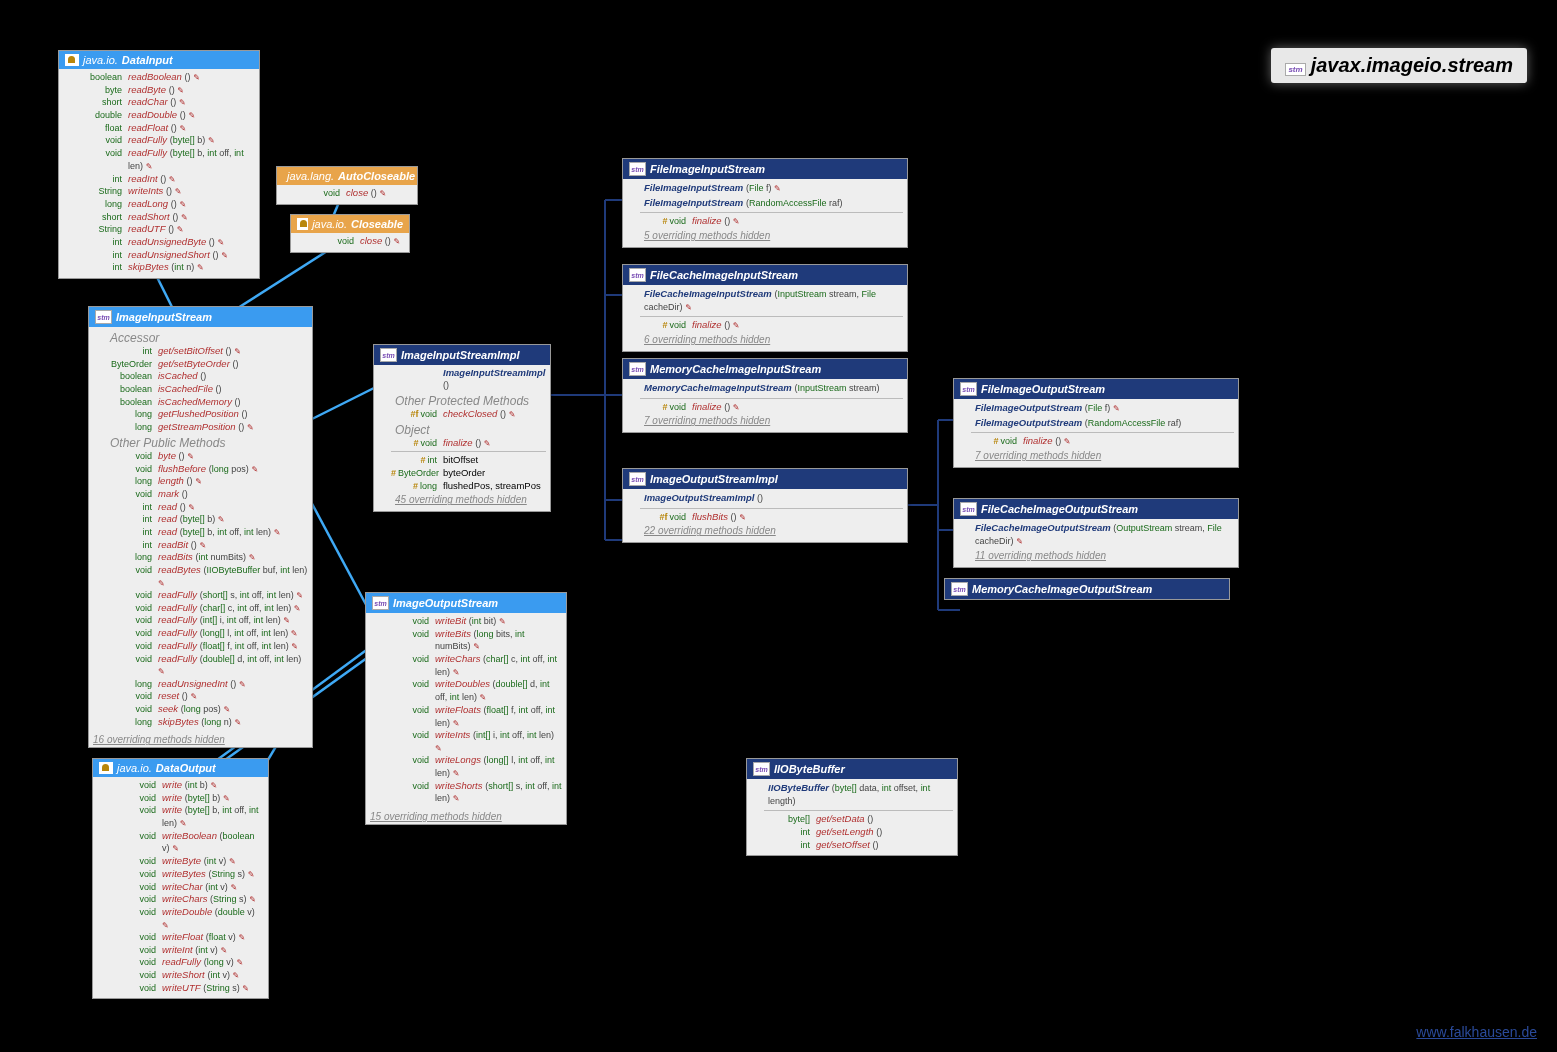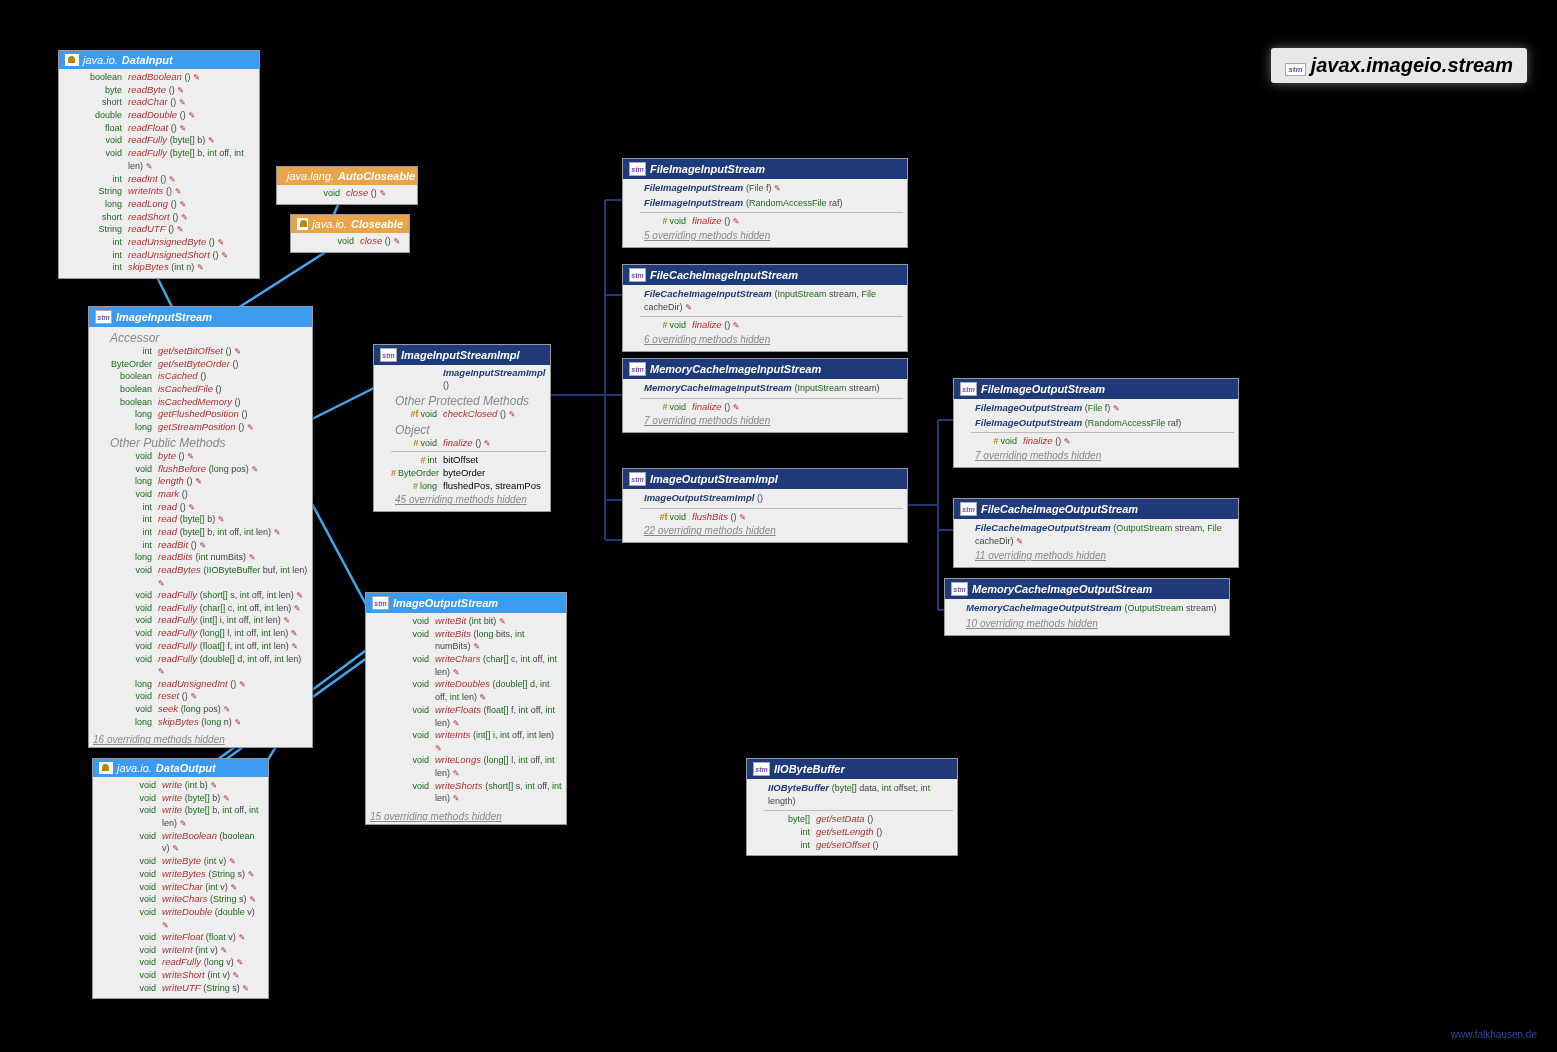--- a/index.html
+++ b/index.html
@@ -76,21 +76,21 @@
   .exc { color: #b03030; font-size: 8px; }
   .sect { color: #888; font-style: italic; font-size: 12px; padding: 2px 4px 0 4px;}
   .hidden-note { color:#888; font-style:italic; font-size:10px; padding: 2px 4px; text-decoration: underline;}
   .title-badge {
     position: absolute; right: 30px; top: 48px;
     background: #e8e8e8; color: #000; font-weight: bold; font-style: italic;
     font-size: 20px; padding: 6px 14px; border-radius: 3px;
     box-shadow: 0 0 12px rgba(200,200,200,0.5);
   }
   .title-badge .stm { display:inline-block; background:#fff; color:#7a4fb5; font-size:8px; font-weight:bold; padding:1px 2px; margin-right:5px; border:1px solid #aaa;}
-  .footer-link { position:absolute; right:20px; bottom:12px; color:#2a4a9a; font-size:10px; }
+  .footer-link { position:absolute; right:20px; bottom:12px; color:#2a4a9a; font-size:14px; text-decoration:underline;}
   svg.conn { position:absolute; left:0; top:0; pointer-events:none;}
   .prot { color:#b8860b; font-weight:bold; margin-right:2px;}
 </style>
 </head>
 <body>
 
 <svg class="conn" width="1557" height="1052">
 
   <g stroke="#3fa9f5" stroke-width="2.5" fill="none">
     <line x1="155" y1="273" x2="175" y2="313"></line>
@@ -577,24 +577,20 @@
       <div class="row1"><span class="mname-blue">FileCacheImageOutputStream</span> <span class="param">(<span class="type">OutputStream</span> stream, <span class="type">File</span> cacheDir)</span> <span class="exc">✎</span></div>
       <div class="hidden-note">11 overriding methods hidden</div>
     </div>
 </div>
 
 <div class="box" style="left:932px; top:578px; width:284px;margin-left:12px;">
   <div class="hdr hdr-navy">
       <span class="icon-box">stm</span>
       <span>MemoryCacheImageOutputStream</span>
     </div>
-  <div class="body">
-      <div class="row1"><span class="mname-blue">MemoryCacheImageOutputStream</span> <span class="param">(<span class="type">OutputStream</span> stream)</span></div>
-      <div class="hidden-note">10 overriding methods hidden</div>
-    </div>
 </div>
 
 <div class="box" style="left:746px; top:758px; width:210px;">
   <div class="hdr hdr-navy">
       <span class="icon-box">stm</span>
       <span>IIOByteBuffer</span>
     </div>
   <div class="body">
       <div class="row1"><span class="mname-blue">IIOByteBuffer</span> <span class="param">(<span class="type">byte[]</span> data, <span class="type">int</span> offset, <span class="type">int</span> length)</span></div>
       <hr style="border:none;border-top:1px solid #bbb;margin:2px 0;">

